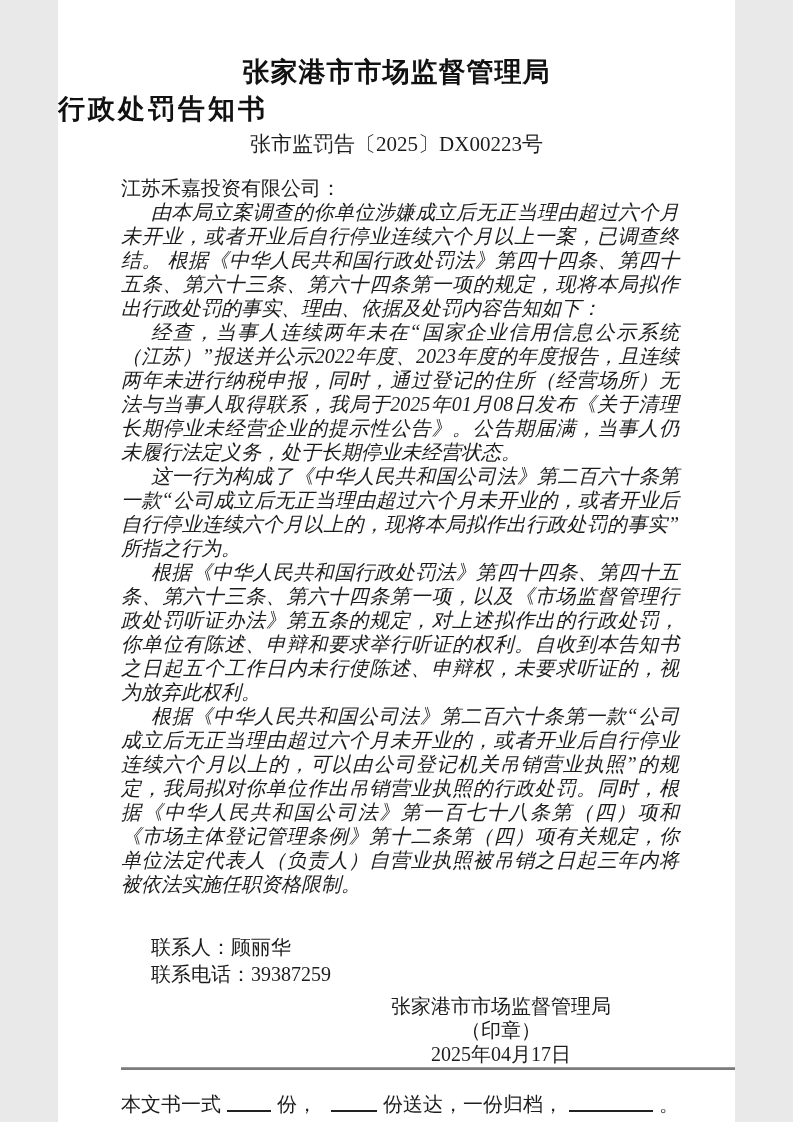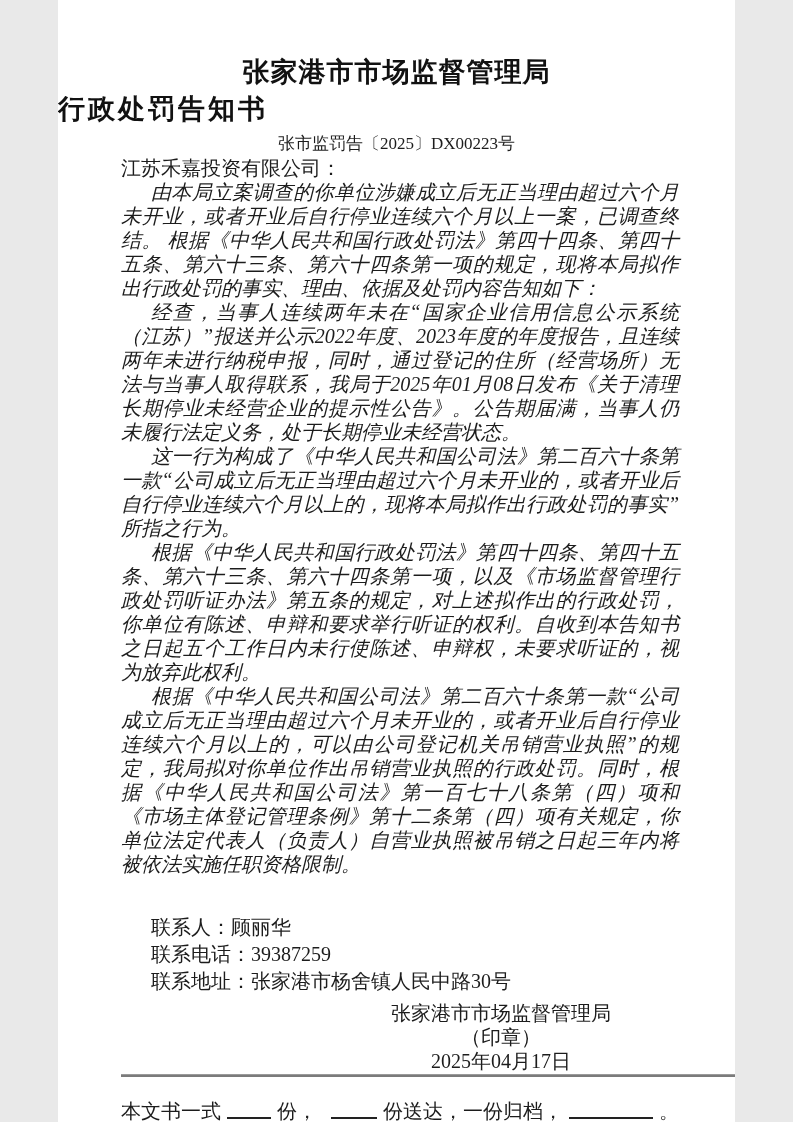--- a/index.html
+++ b/index.html
@@ -14,27 +14,27 @@
     font-weight:700;font-size:27px;line-height:36px;color:#111;
     letter-spacing:1px;
   }
   .title2{
     margin:0;text-align:left;
     font-family:"Liberation Sans","DejaVu Sans",sans-serif;
     font-weight:700;font-size:27px;line-height:38px;color:#111;
     letter-spacing:3px;
   }
   .doc-number{
-    margin-top:4px;text-align:center;font-size:17px;line-height:24px;
+    margin-top:4px;text-align:center;font-size:21px;line-height:24px;
   }
   .body{
     margin:0 56px 0 63px;font-size:20px;line-height:24px;
     text-align:justify;
   }
-  .addressee{}
+  .addressee{margin-top:20px;}
   .body p{margin:0;text-indent:30px;font-style:italic;}
   .contact{margin-top:38px;line-height:27px;padding-left:30px;}
   .signature{
     margin:6px 38px 0 auto;width:280px;text-align:center;line-height:24px;
   }
   .separator{
     height:3px;width:650px;margin:1px 0 0 0;background:#7b7b7b;
     border-top:1px solid #9a9a9a;box-sizing:border-box;
   }
   .footer-line{
@@ -73,23 +73,20 @@
 
     <p>根据《中华人民共和国公司法》第二百六十条第一款“公司成立后无正当理由超过六个月未开业的，或者开业后自行停业连续六个月以上的，可以由公司登记机关吊销营业执照”的规定，我局拟对你单位作出吊销营业执照的行政处罚。同时，根据《中华人民共和国公司法》第一百七十八条第（四）项和《市场主体登记管理条例》第十二条第（四）项有关规定，你单位法定代表人（负责人）自营业执照被吊销之日起三年内将被依法实施任职资格限制。</p>
 
     <div class="contact">
       <div class="contact-line">
         <span>联系人：</span><span>顾丽华</span>
       </div>
       <div class="contact-line">
         <span>联系电话：</span><span>39387259</span>
       </div>
-      <div class="contact-line">
-        <span>联系地址：</span><span>张家港市杨舍镇人民中路30号</span>
-      </div>
     </div>
 
     <div class="signature">
       <div>张家港市市场监督管理局</div>
       <div>（印章）</div>
       <div>2025年04月17日</div>
     </div>
 
     <div class="separator"></div>
 

